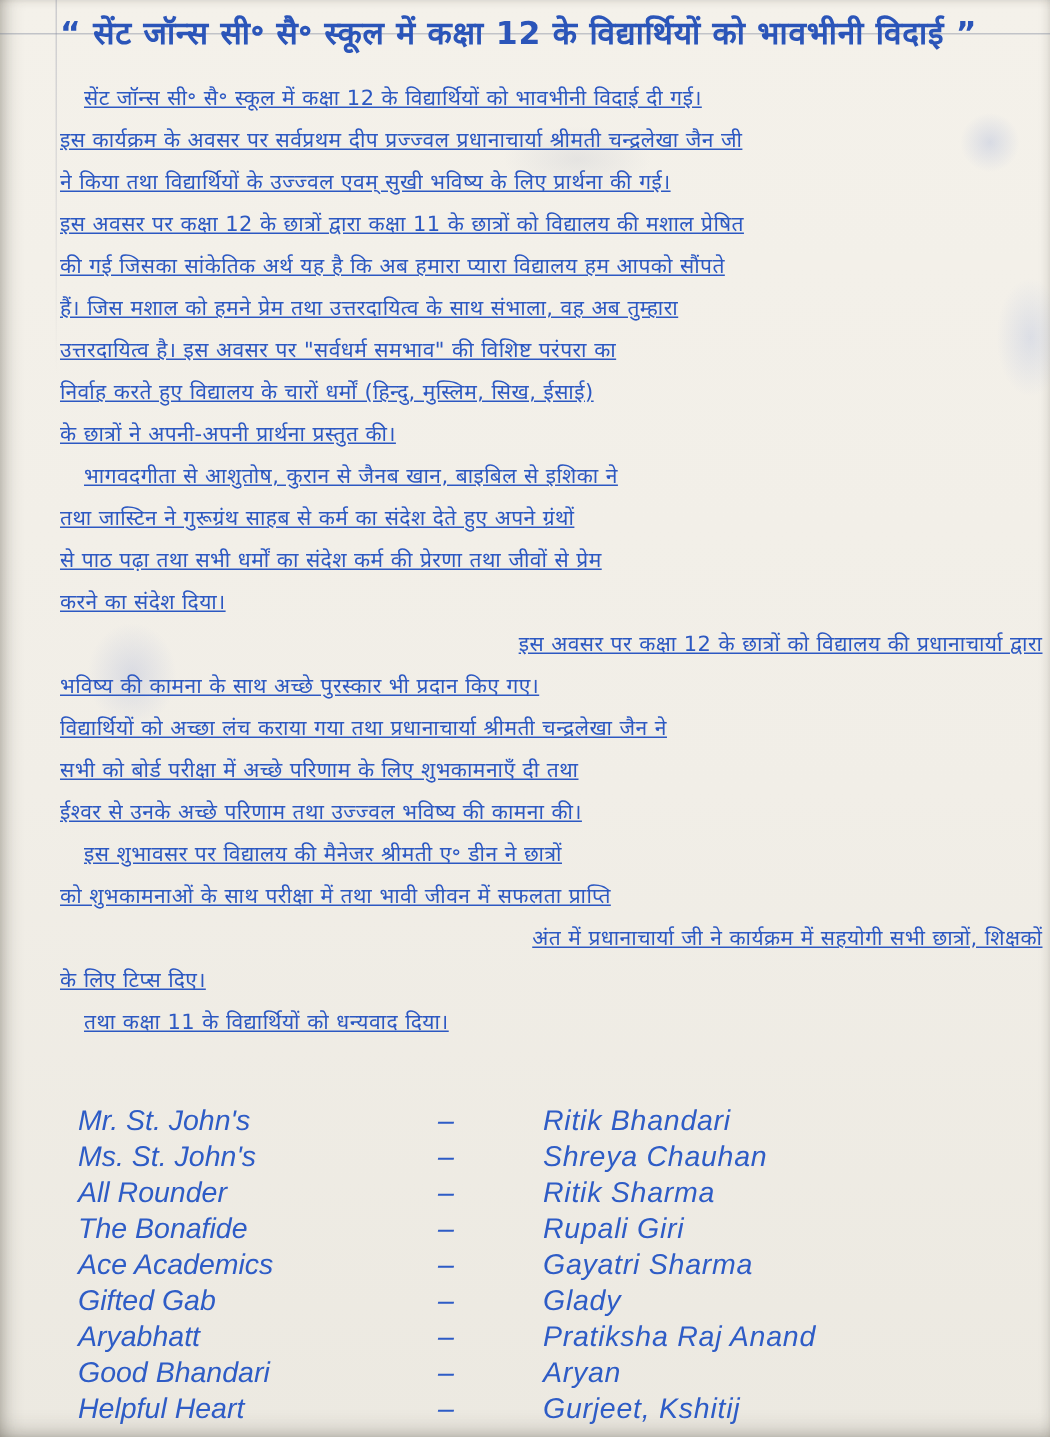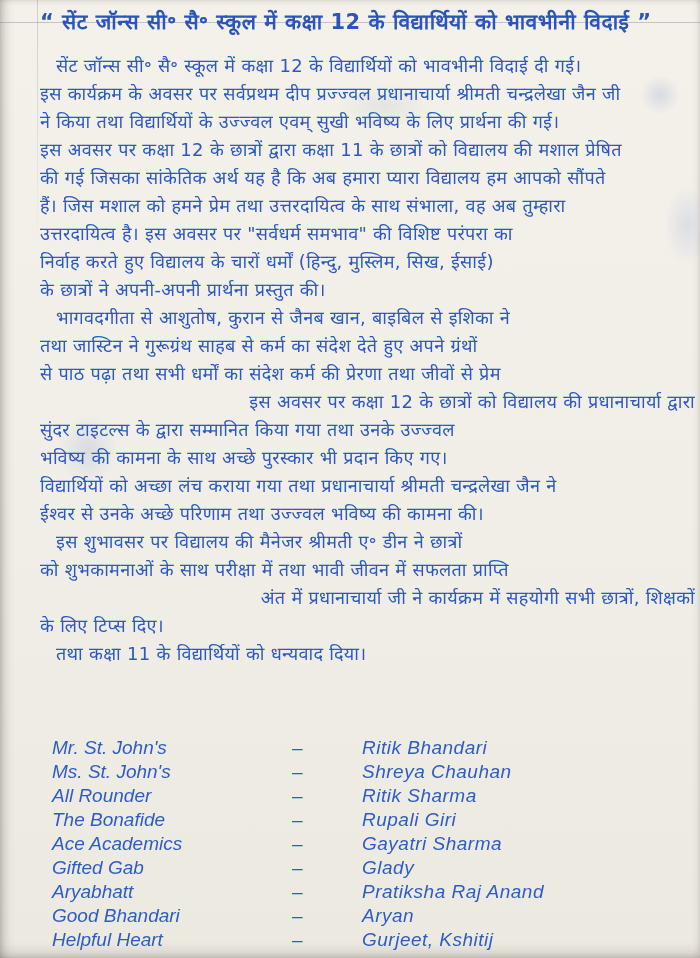--- a/index.html
+++ b/index.html
@@ -28,22 +28,22 @@
     background:radial-gradient(ellipse at center,rgba(100,130,210,.16),rgba(100,130,210,0) 70%);}
   .s4{left:640px;top:75px;width:40px;height:40px;
     background:radial-gradient(ellipse at center,rgba(90,120,200,.18),rgba(90,120,200,0) 70%);}
   .title{
     position:absolute;top:5px;left:40px;width:650px;
     font-size:21px;line-height:34px;white-space:nowrap;
     color:#2b55b9;letter-spacing:.5px;font-weight:bold;
   }
   .body{position:absolute;top:52px;left:40px;width:655px;}
   .hline{
-    height:28px;line-height:28px;font-size:18px;white-space:nowrap;
-    color:#2c58c2;letter-spacing:.3px;
+    height:28px;line-height:28px;font-size:14px;white-space:nowrap;
+    color:#2c58c2;letter-spacing:.3px;text-decoration:underline;
   }
   .hline.i1{padding-left:16px;}
   .hline.i2{padding-left:46px;text-align:right;}
   .awards{position:absolute;top:736px;left:52px;width:640px;
     font-family:Liberation Sans, sans-serif;font-style:italic;}
   .arow{display:flex;height:24px;line-height:24px;font-size:19px;color:#2e5cc6;}
   .atitle{width:240px;white-space:nowrap;}
   .adash{width:70px;white-space:nowrap;}
   .aname{white-space:nowrap;letter-spacing:.5px;}
 </style>
@@ -66,24 +66,25 @@
       <div class="hline">ने किया तथा विद्यार्थियों के उज्ज्वल एवम् सुखी भविष्य के लिए प्रार्थना की गई।</div>
       <div class="hline">इस अवसर पर कक्षा 12 के छात्रों द्वारा कक्षा 11 के छात्रों को विद्यालय की मशाल प्रेषित</div>
       <div class="hline">की गई जिसका सांकेतिक अर्थ यह है कि अब हमारा प्यारा विद्यालय हम आपको सौंपते</div>
       <div class="hline">हैं। जिस मशाल को हमने प्रेम तथा उत्तरदायित्व के साथ संभाला, वह अब तुम्हारा</div>
       <div class="hline">उत्तरदायित्व है। इस अवसर पर "सर्वधर्म समभाव" की विशिष्ट परंपरा का</div>
       <div class="hline">निर्वाह करते हुए विद्यालय के चारों धर्मों (हिन्दु, मुस्लिम, सिख, ईसाई)</div>
       <div class="hline">के छात्रों ने अपनी-अपनी प्रार्थना प्रस्तुत की।</div>
       <div class="hline i1">भागवदगीता से आशुतोष, कुरान से जैनब खान, बाइबिल से इशिका ने</div>
       <div class="hline">तथा जास्टिन ने गुरूग्रंथ साहब से कर्म का संदेश देते हुए अपने ग्रंथों</div>
       <div class="hline">से पाठ पढ़ा तथा सभी धर्मों का संदेश कर्म की प्रेरणा तथा जीवों से प्रेम</div>
+      <div class="hline">करने का संदेश दिया।</div>
       <div class="hline i2">इस अवसर पर कक्षा 12 के छात्रों को विद्यालय की प्रधानाचार्या द्वारा</div>
-      <div class="hline">सुंदर टाइटल्स के द्वारा सम्मानित किया गया तथा उनके उज्ज्वल</div>
       <div class="hline">भविष्य की कामना के साथ अच्छे पुरस्कार भी प्रदान किए गए।</div>
       <div class="hline">विद्यार्थियों को अच्छा लंच कराया गया तथा प्रधानाचार्या श्रीमती चन्द्रलेखा जैन ने</div>
+      <div class="hline">सभी को बोर्ड परीक्षा में अच्छे परिणाम के लिए शुभकामनाएँ दी तथा</div>
       <div class="hline">ईश्वर से उनके अच्छे परिणाम तथा उज्ज्वल भविष्य की कामना की।</div>
       <div class="hline i1">इस शुभावसर पर विद्यालय की मैनेजर श्रीमती ए॰ डीन ने छात्रों</div>
       <div class="hline">को शुभकामनाओं के साथ परीक्षा में तथा भावी जीवन में सफलता प्राप्ति</div>
       <div class="hline i2">अंत में प्रधानाचार्या जी ने कार्यक्रम में सहयोगी सभी छात्रों, शिक्षकों</div>
       <div class="hline">के लिए टिप्स दिए।</div>
       <div class="hline i1">तथा कक्षा 11 के विद्यार्थियों को धन्यवाद दिया।</div>
     </div>
 
   <div class="awards">
       <div class="arow">

